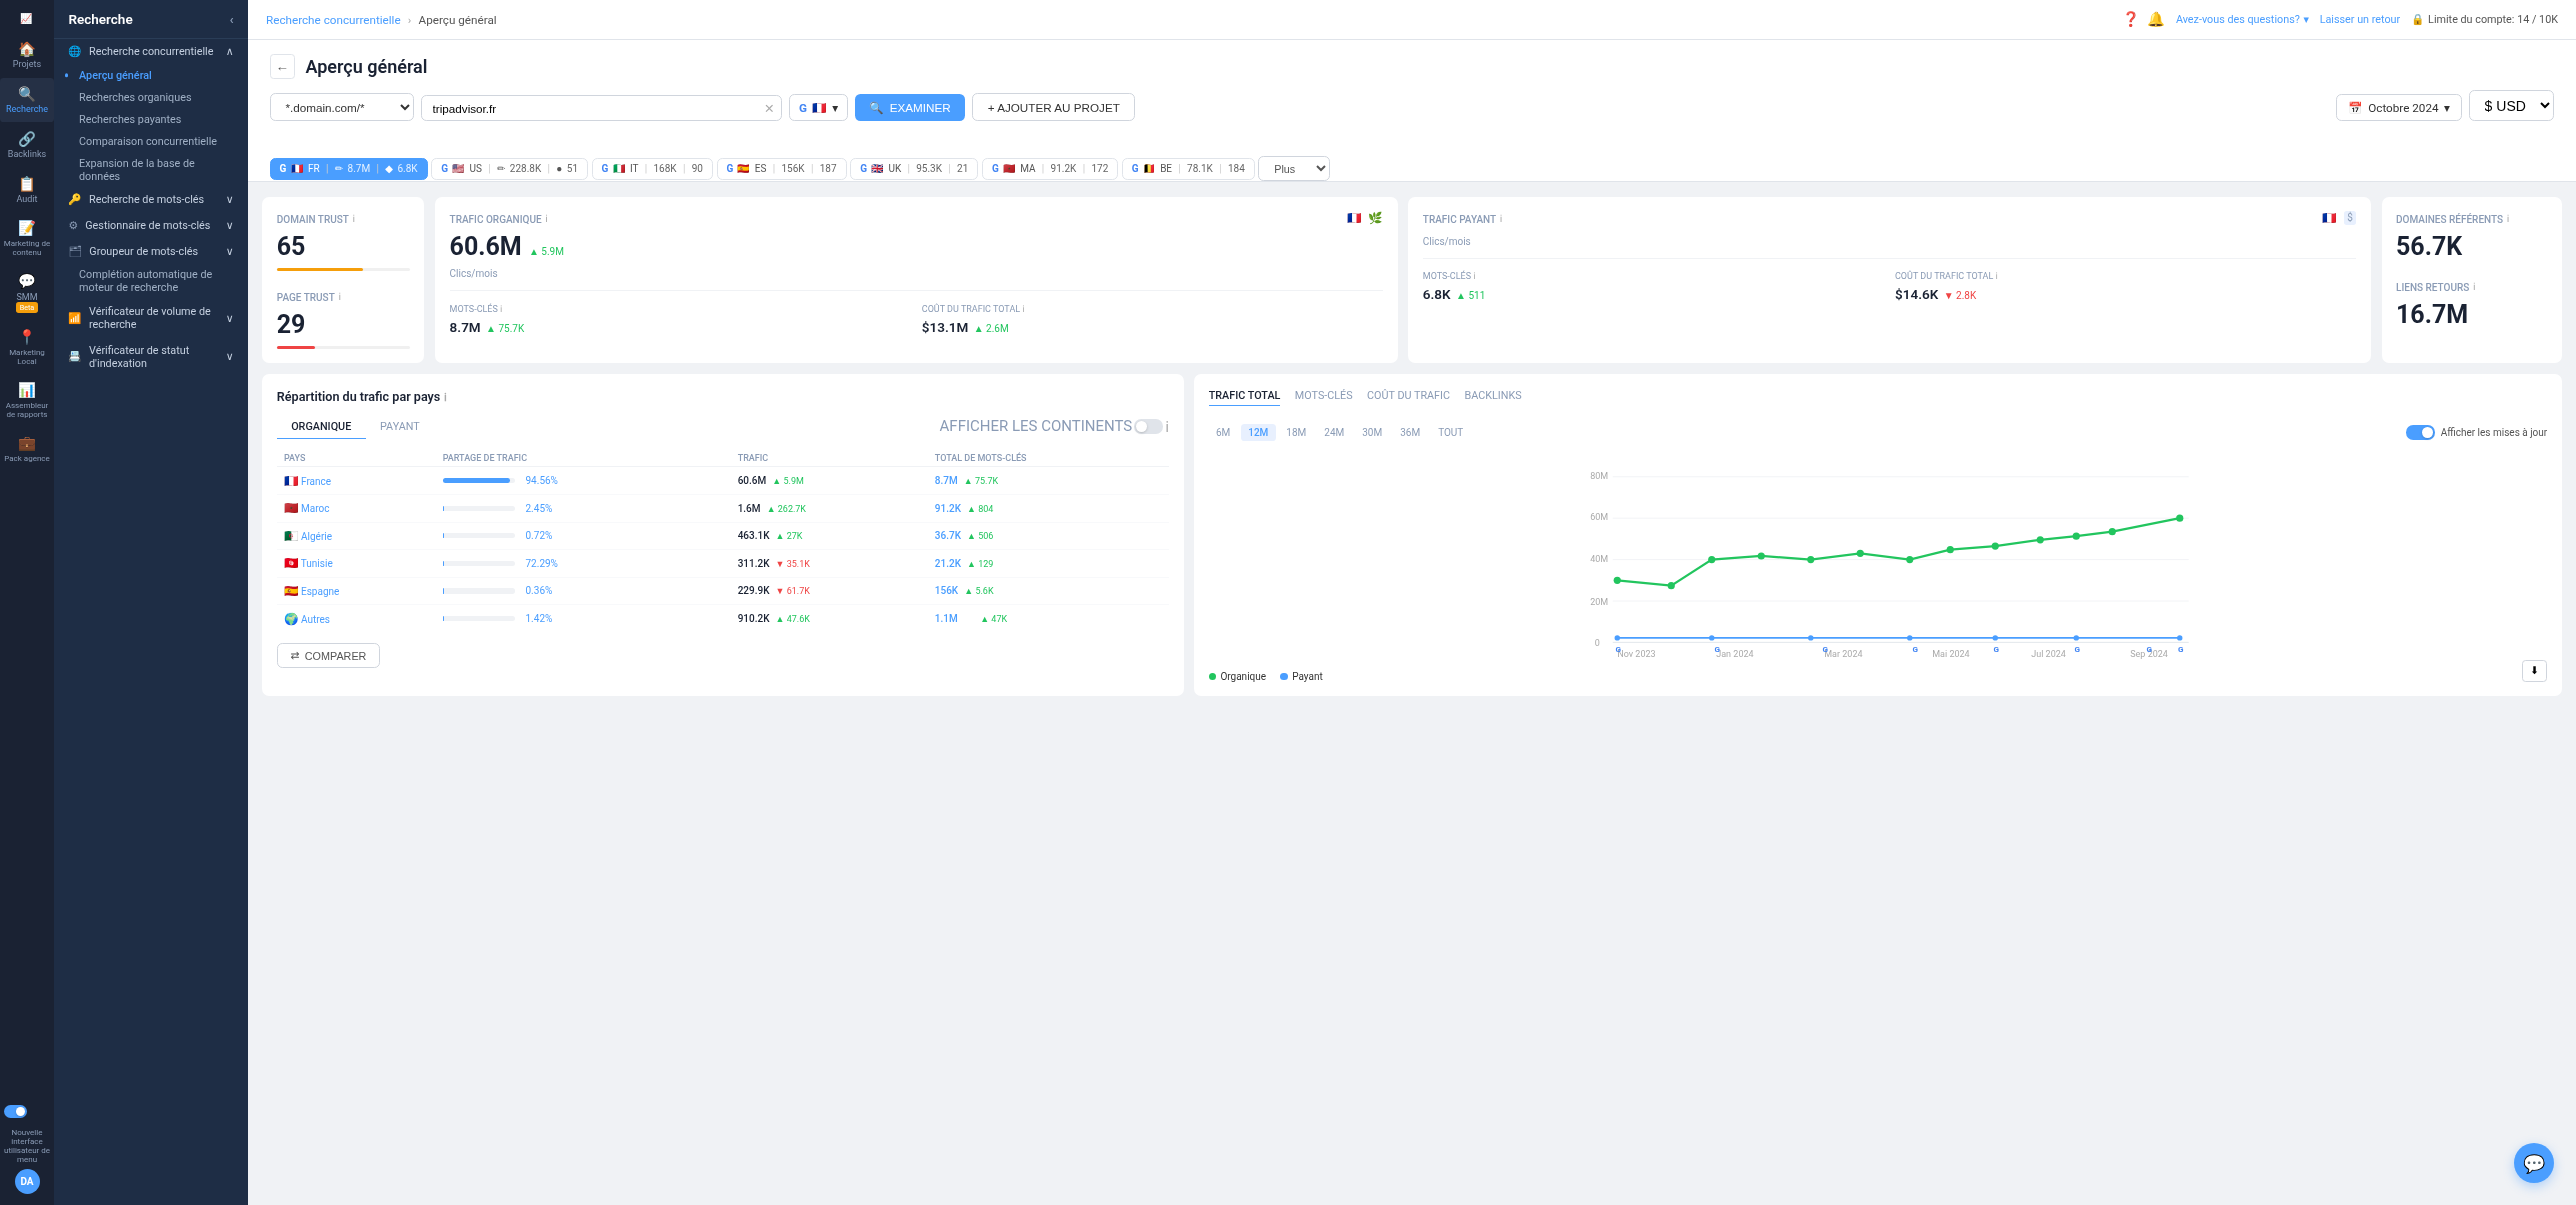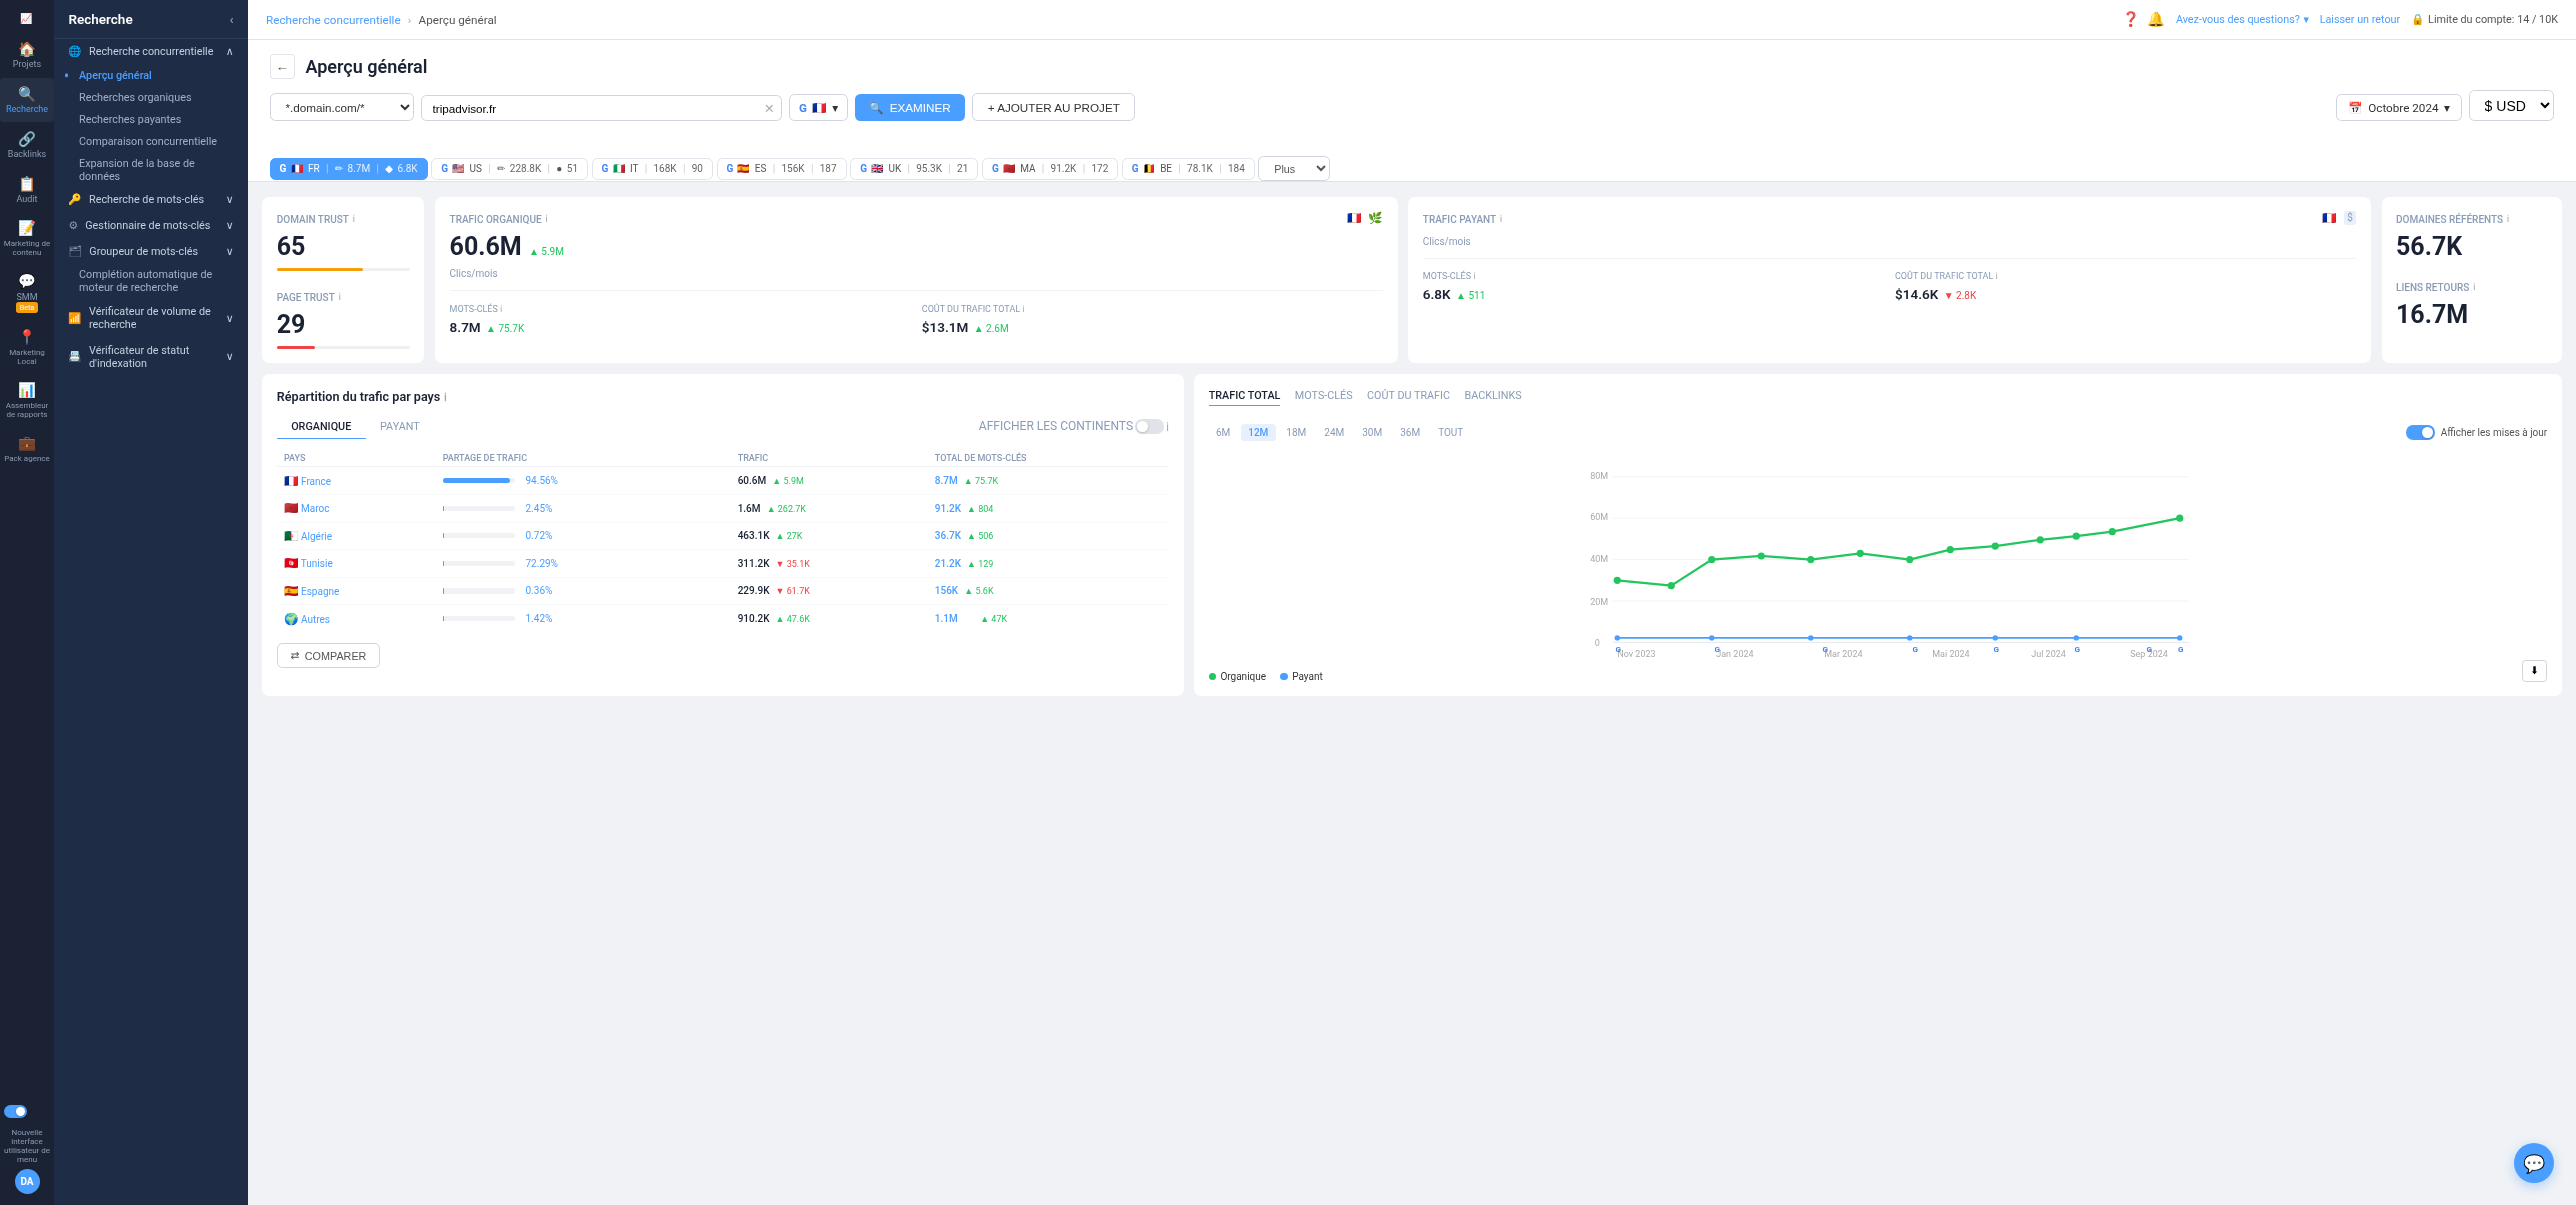--- a/index.html
+++ b/index.html
@@ -87,21 +87,21 @@
 
     
     .bottom-section { display: flex; gap: 10.8px; padding: 10.8px 14.4px 14.4px; flex: 1; }
     .traffic-card { background: white; border-radius: 7.2px; padding: 14.4px; flex: 1.2; min-width: 0; }
     .chart-card { background: white; border-radius: 7.2px; padding: 14.4px; flex: 1.8; min-width: 0; }
 
     
     .traffic-tabs { display: flex; gap: 0; border-bottom: 0.9px solid #e0e4ea; margin-bottom: 10.8px; }
     .traffic-tab { padding: 5.4px 14.4px; cursor: pointer; font-size: 10.8px; color: #8a9bb5; border-bottom: 1.8px solid transparent; margin-bottom: -0.9px; }
     .traffic-tab.active { color: #1a2233; border-bottom-color: #4a9eff; font-weight: 500; }
-    .traffic-toggle-row { display: flex; align-items: center; justify-content: flex-end; gap: 2px; margin-bottom: 10.8px; font-size: 12px; color: #8a9bb5; }
+    .traffic-toggle-row { display: flex; align-items: center; justify-content: flex-end; gap: 2px; margin-bottom: 10.8px; font-size: 15px; color: #8a9bb5; }
     .toggle { width: 29px; height: 14.4px; background: #e0e4ea; border-radius: 7.2px; position: relative; cursor: pointer; }
     .toggle-knob { width: 10.8px; height: 10.8px; background: white; border-radius: 50%; position: absolute; top: 1.8px; left: 1.8px; transition: left 0.2s; box-shadow: 0 0.9px 2.7px rgba(0,0,0,0.2); }
     .traffic-section-title { font-size: 12.6px; font-weight: 600; color: #1a2233; margin-bottom: 10.8px; display: flex; align-items: center; gap: 3.6px; }
     .traffic-table { width: 100%; border-collapse: collapse; font-size: 10px; }
     .traffic-table th { text-align: left; color: #8a9bb5; font-weight: 500; padding: 3.6px 7.2px; font-size: 9px; text-transform: uppercase; border-bottom: 0.9px solid #f0f2f5; }
     .traffic-table td { padding: 6.3px 7.2px; border-bottom: 0.9px solid #f8f9fb; }
     .traffic-table tr:last-child td { border-bottom: none; }
     .country-name { color: #4a9eff; cursor: pointer; }
     .progress-bar-wrap { width: 72px; background: #f0f2f5; border-radius: 2.7px; height: 5.4px; display: inline-block; vertical-align: middle; }
     .progress-bar-fill { height: 100%; border-radius: 2.7px; background: #4a9eff; }

